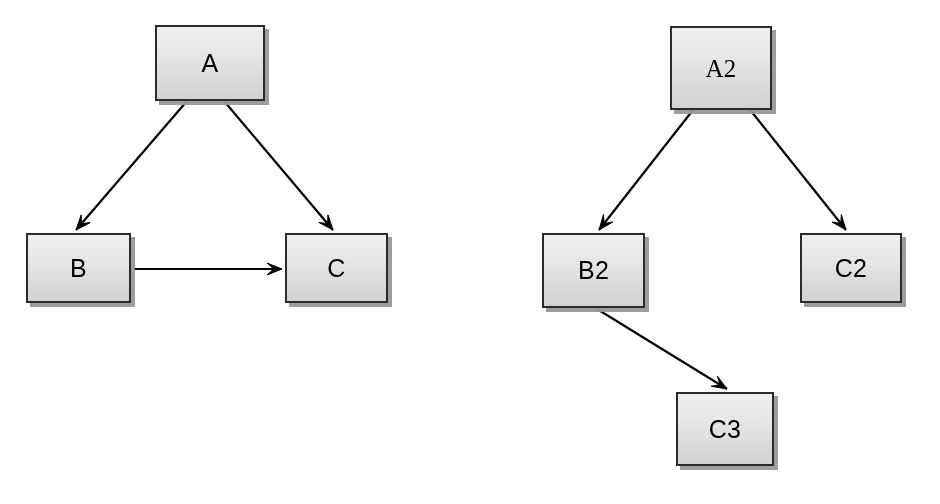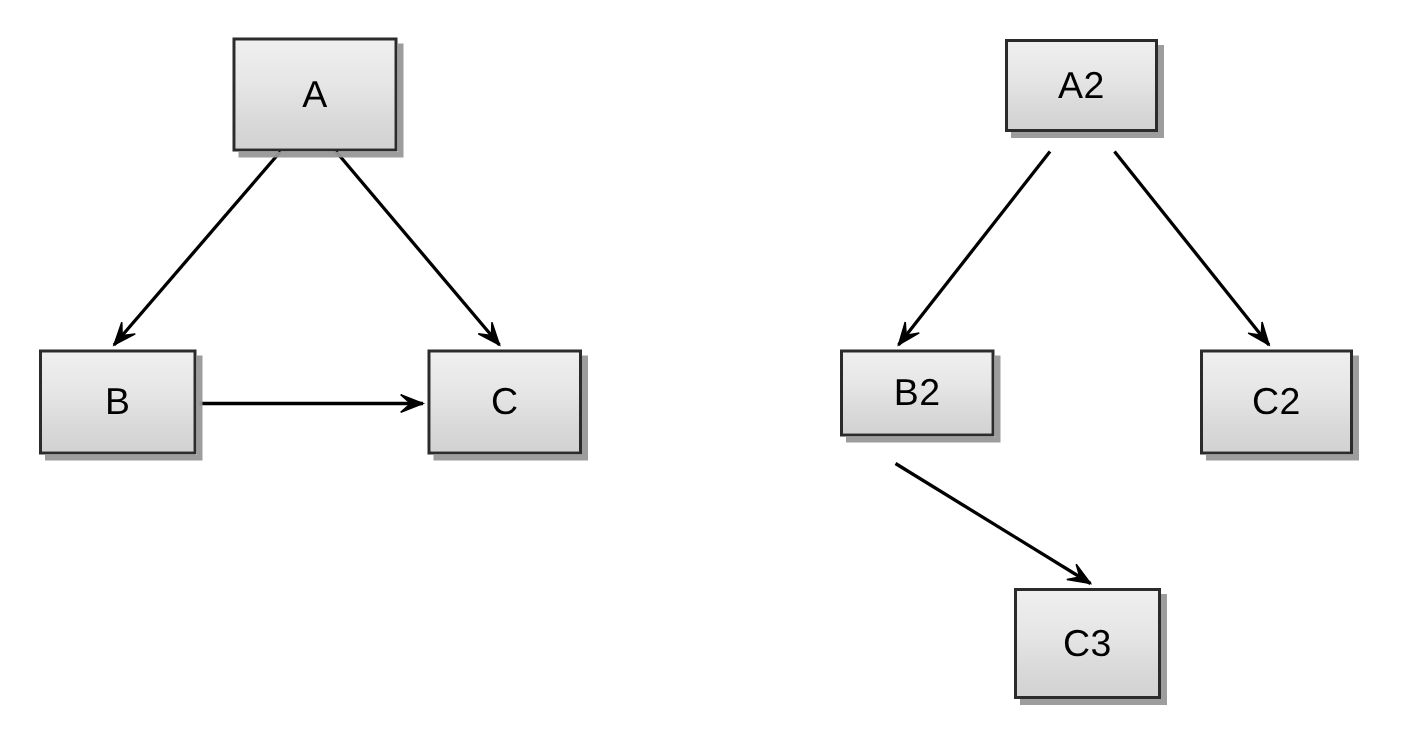--- a/index.html
+++ b/index.html
@@ -69,24 +69,24 @@
   <div id="nodes-group">
       <div class="node" style="left: 155px; top: 25px; width: 110px; height: 76px;">
         <span class="node-label">A</span>
       </div>
       <div class="node" style="left: 26px; top: 233px; width: 105px; height: 70px;">
         <span class="node-label">B</span>
       </div>
       <div class="node" style="left: 285px; top: 233px; width: 103px; height: 70px;">
         <span class="node-label">C</span>
       </div>
-      <div class="node" style="left: 670px; top: 26px; width: 102px; height: 62px;">
+      <div class="node" style="left: 670px; top: 26px; width: 102px; height: 84px; font-family: Liberation Serif, serif;">
         <span class="node-label">A2</span>
       </div>
-      <div class="node" style="left: 560px; top: 233px; width: 103px; height: 58px; align-items: center;">
+      <div class="node" style="left: 542px; top: 233px; width: 103px; height: 75px; align-items: center;">
         <span class="node-label">B2</span>
       </div>
       <div class="node" style="left: 800px; top: 233px; width: 102px; height: 70px;">
         <span class="node-label">C2</span>
       </div>
       <div class="node" style="left: 676px; top: 392px; width: 98px; height: 74px;">
         <span class="node-label">C3</span>
       </div>
     </div>
 

